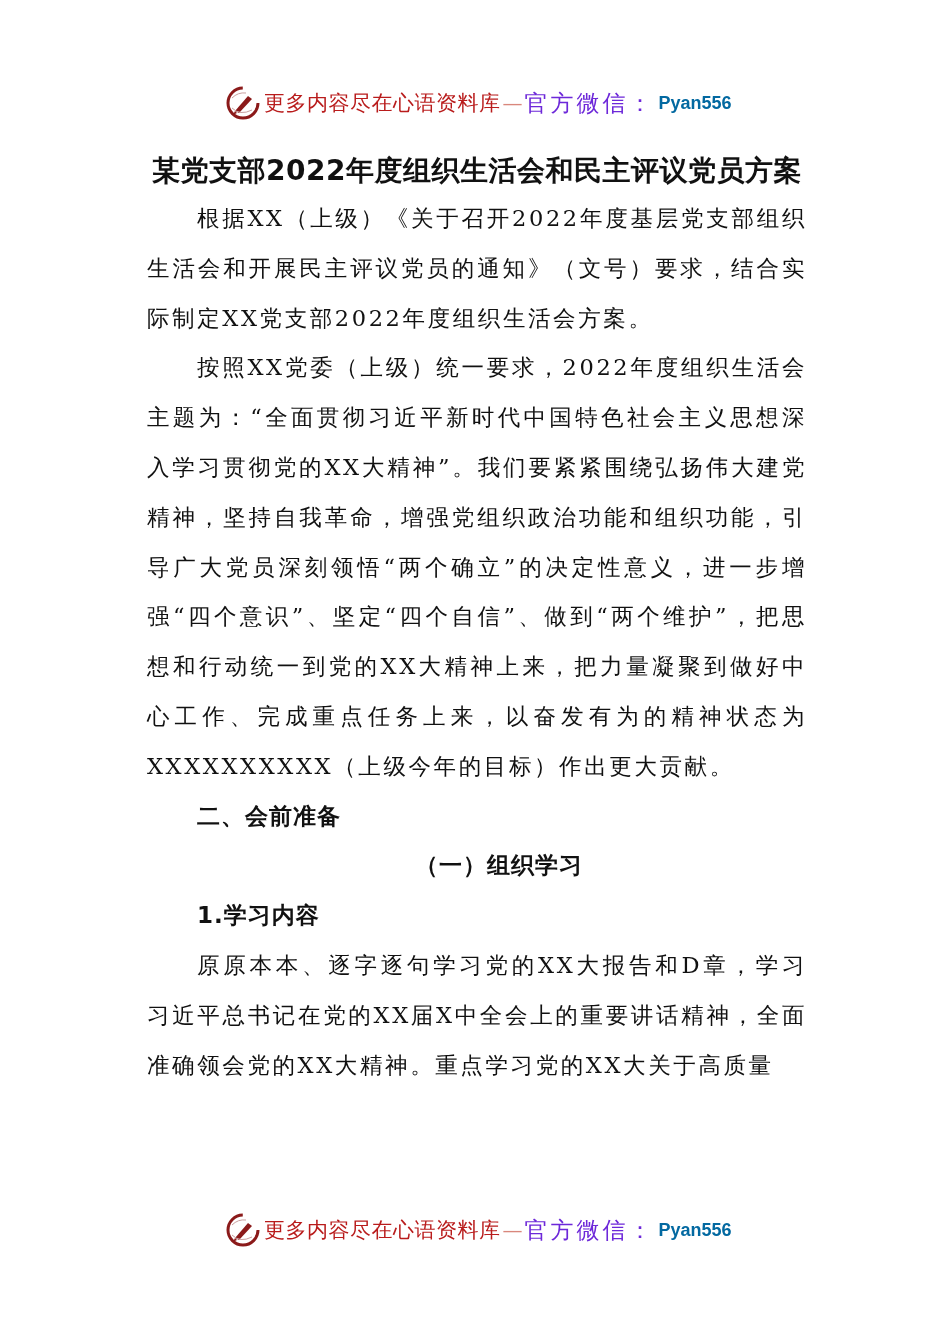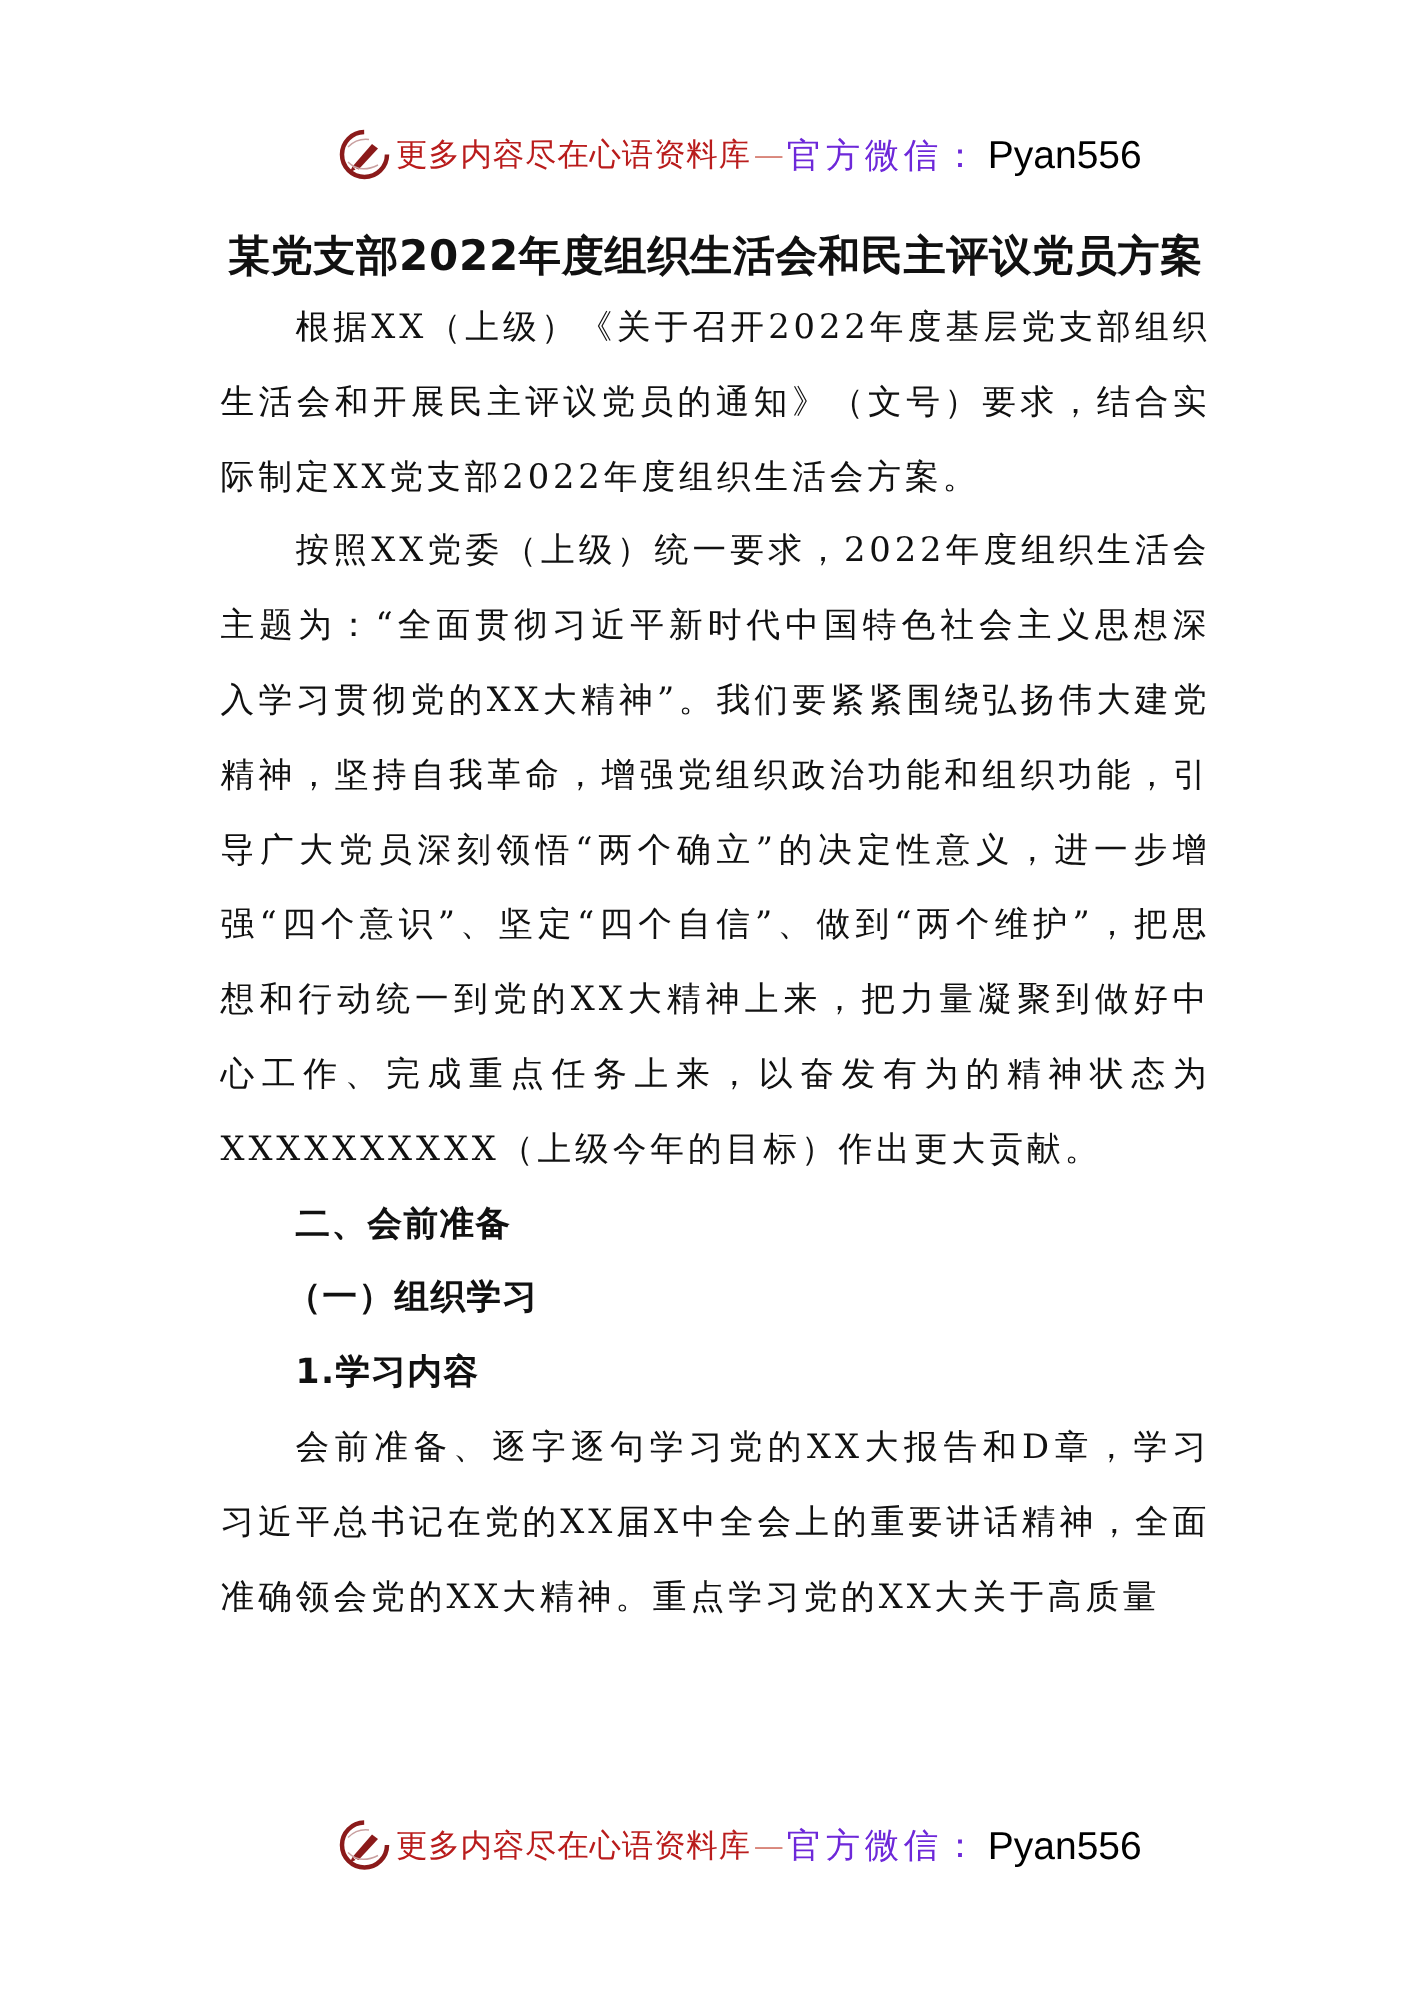--- a/index.html
+++ b/index.html
@@ -43,23 +43,24 @@
       margin: 0 2px;
     }
     .wm-wechat {
       font-family: "DejaVu Serif", "Liberation Serif", serif;
       font-size: 23px;
       color: #6d28d9;
       letter-spacing: 3px;
     }
     .wm-id {
       font-family: "Liberation Sans", "DejaVu Sans", sans-serif;
-      font-size: 26px;
-      color: #000000;
+      font-size: 18px;
+      color: #0369a1;
       margin-left: 4px;
+      font-weight: bold;
     }
     .page {
       position: absolute;
       left: 147px;
       top: 148px;
       width: 660px;
     }
     .title {
       font-family: "DejaVu Sans", "Liberation Sans", sans-serif;
       font-weight: bold;
@@ -81,21 +82,21 @@
     .indent { text-indent: 50px; }
     .heading {
       font-family: "DejaVu Sans", "Liberation Sans", sans-serif;
       font-weight: bold;
       font-size: 23px;
       line-height: 49.8px;
       margin: 0;
       padding-left: 50px;
       letter-spacing: 1px;
     }
-    .heading.paren { padding-left: 44px; }
+    .heading.paren { padding-left: 44px; text-align: center; }
   </style>
 </head>
 <body>
 
 <div class="watermark top">
   <span class="wm-logo">
     <svg width="34" height="34" viewBox="0 0 34 34">
       <circle cx="17" cy="17" r="15" fill="none" stroke="#8b1a1a" stroke-width="3" stroke-dasharray="70 25"></circle>
       <path d="M9 25 L22 10 L26 13 L13 27 Z" fill="#8b1a1a"></path>
       <path d="M9 25 L7 29 L11 27 Z" fill="#8b1a1a"></path>
@@ -109,21 +110,21 @@
   <span class="wm-id">Pyan556</span>
 </div>
 
 <div class="page">
   <h1 class="title">某党支部2022年度组织生活会和民主评议党员方案</h1>
   <p class="para indent">根据XX（上级）《关于召开2022年度基层党支部组织生活会和开展民主评议党员的通知》（文号）要求，结合实际制定XX党支部2022年度组织生活会方案。</p>
   <p class="para indent">按照XX党委（上级）统一要求，2022年度组织生活会主题为：“全面贯彻习近平新时代中国特色社会主义思想深入学习贯彻党的XX大精神”。我们要紧紧围绕弘扬伟大建党精神，坚持自我革命，增强党组织政治功能和组织功能，引导广大党员深刻领悟“两个确立”的决定性意义，进一步增强“四个意识”、坚定“四个自信”、做到“两个维护”，把思想和行动统一到党的XX大精神上来，把力量凝聚到做好中心工作、完成重点任务上来，以奋发有为的精神状态为XXXXXXXXXX（上级今年的目标）作出更大贡献。</p>
   <h2 class="heading">二、会前准备</h2>
   <h3 class="heading paren">（一）组织学习</h3>
   <h4 class="heading">1.学习内容</h4>
-  <p class="para indent">会前准备、逐字逐句学习党的XX大报告和D章，学习习近平总书记在党的XX届X中全会上的重要讲话精神，全面准确领会党的XX大精神。重点学习党的XX大关于高质量</p>
+  <p class="para indent">原原本本、逐字逐句学习党的XX大报告和D章，学习习近平总书记在党的XX届X中全会上的重要讲话精神，全面准确领会党的XX大精神。重点学习党的XX大关于高质量</p>
 </div>
 
 <div class="watermark bottom">
   <span class="wm-logo">
     <svg width="34" height="34" viewBox="0 0 34 34">
       <circle cx="17" cy="17" r="15" fill="none" stroke="#8b1a1a" stroke-width="3" stroke-dasharray="70 25"></circle>
       <path d="M9 25 L22 10 L26 13 L13 27 Z" fill="#8b1a1a"></path>
       <path d="M9 25 L7 29 L11 27 Z" fill="#8b1a1a"></path>
       <path d="M6 12 Q12 6 20 7" fill="none" stroke="#c9a0a0" stroke-width="1"></path>
       <path d="M6 22 Q14 30 26 24" fill="none" stroke="#c9a0a0" stroke-width="1"></path>

